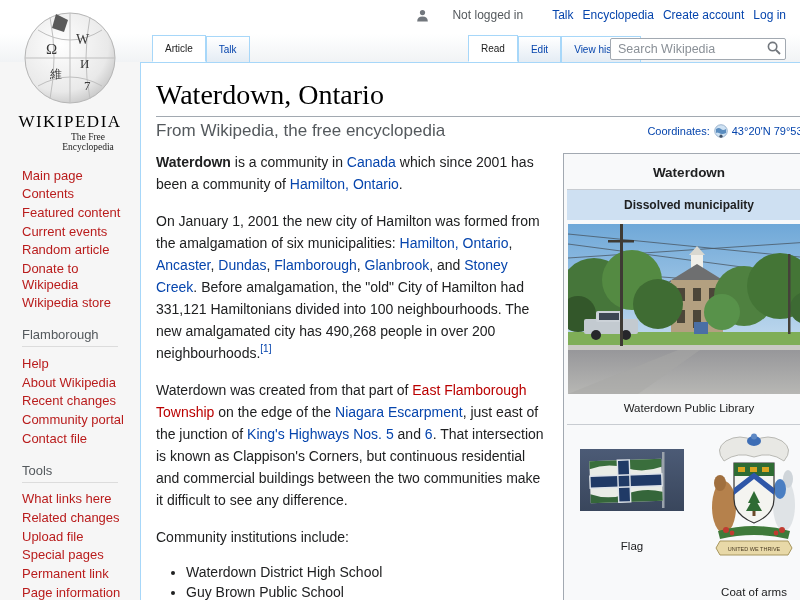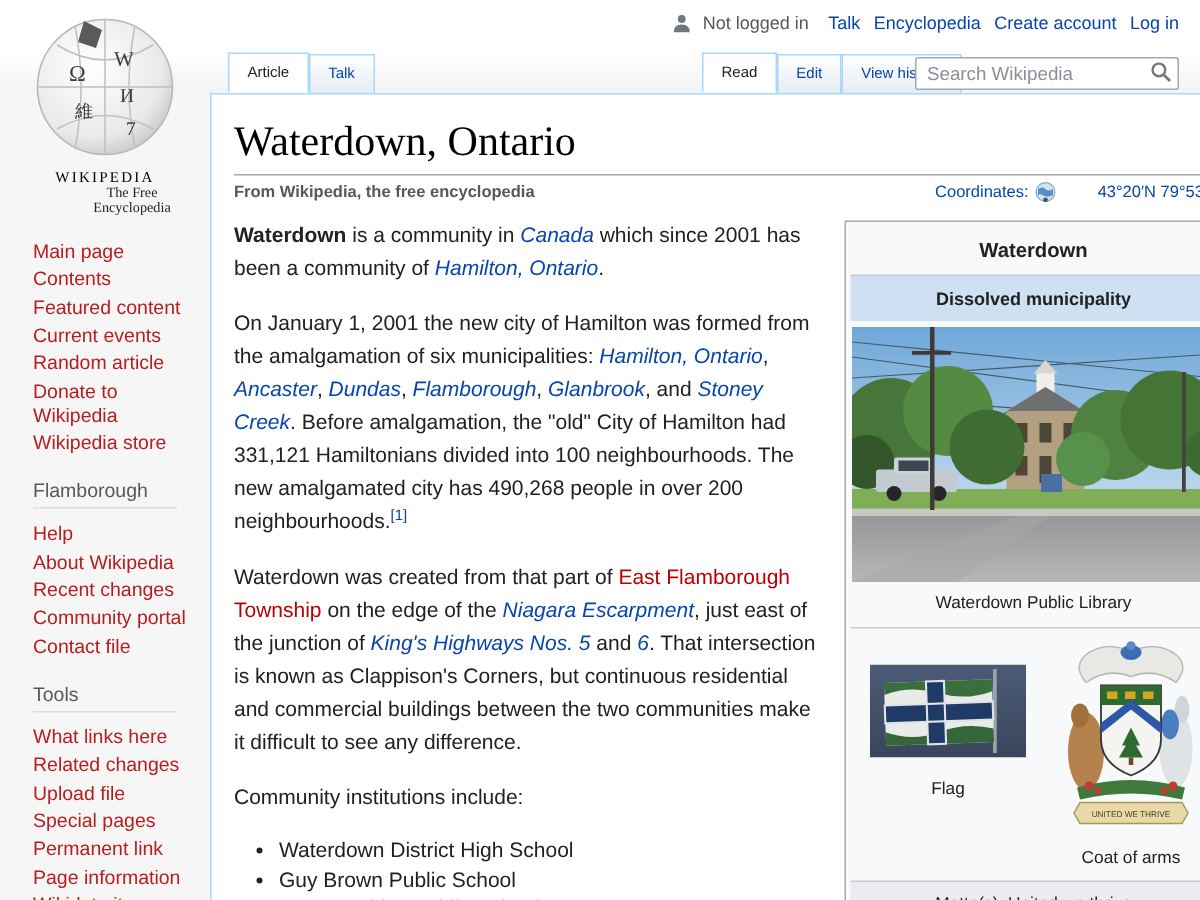--- a/index.html
+++ b/index.html
@@ -1,84 +1,84 @@
 <!DOCTYPE html>
 <html><head>
 <meta charset="utf-8">
 <style>
   html,body{margin:0;padding:0;width:800px;height:600px;overflow:hidden;
     font-family:"Liberation Sans",sans-serif;background:#f6f6f6;color:#222;}
   a{text-decoration:none;cursor:pointer;}
-  .wl{color:#0645ad;font-style:italic;} .rl{color:#ba0000;}
+  .wl{color:#0645ad;} .rl{color:#ba0000;}
   
   #head-base{position:absolute;left:0;top:0;width:800px;height:62px;
     background:linear-gradient(to bottom,#ffffff 55%,#f1f3f5 100%);}
   #personal-bar{position:absolute;top:8px;right:14px;font-size:12px;color:#54595d;
-    display:flex;align-items:center;gap:4px;}
+    display:flex;align-items:center;gap:20px;}
   #personal-bar a{color:#0645ad;margin-left:9px;}
   #personal-bar .plain{margin-left:3px;}
   .tabs{position:absolute;top:36px;display:flex;align-items:flex-end;height:26px;}
   #left-tabs{left:152px;} #right-tabs{left:468px;text-align:right;}
   .tab{height:25px;line-height:25px;padding:0 12px;font-size:10px;
     background:linear-gradient(to bottom,#ffffff,#e4ecf4);
     border:1px solid #a7d7f9;border-bottom:none;}
   .tab a{color:#0645ad;}
   .tab.active{background:#fff;border-bottom:1px solid #fff;}
   .tab.active a{color:#222;}
   #search-box{position:absolute;left:610px;top:38px;width:176px;height:22px;}
   #search-input{width:100%;height:100%;box-sizing:border-box;border:1px solid #a2a9b1;
     border-radius:2px;padding:2px 24px 2px 7px;font-size:12.5px;color:#222;
     font-family:"Liberation Sans",sans-serif;background:#fff;}
   #search-input::placeholder{color:#8a9097;}
   #search-btn{position:absolute;right:4px;top:3px;width:16px;height:16px;border:none;
     background:none;padding:0;cursor:pointer;}
   
   #sidebar{position:absolute;left:0;top:0;width:140px;height:600px;}
   #logo{width:104px;margin:6px auto 0 18px;text-align:center;}
-  #logo-word{font-family:"Liberation Serif",serif;font-size:10px;letter-spacing:1.5px;
+  #logo-word{font-family:"Liberation Serif",serif;font-size:17px;letter-spacing:1.5px;
     color:#000;margin-top:2px;}
   #logo-tag{font-family:"Liberation Serif",serif;font-size:9.5px;color:#222;margin-left:36px;}
   #sidebar-nav{padding:14px 6px 0 22px;}
   .portal h3{font-size:13px;font-weight:400;color:#54595d;margin:15px 0 7px;
     padding-bottom:4px;border-bottom:1px solid #dcdcdc;width:96px;}
   .portal ul{list-style:none;margin:0;padding:0;}
   .portal li{margin:0;line-height:15.5px;padding:1.6px 0;font-size:13px;}
   .portal li a{color:#b91c1c;}
   
   #content{position:absolute;left:140px;top:62px;width:659px;height:538px;
     background:#fff;border-left:1px solid #a7d7f9;border-top:1px solid #a7d7f9;
     padding:16px 15px 0 15px;box-sizing:content-box;overflow:hidden;}
   h1#page-title{font-family:"Liberation Serif",serif;font-weight:400;font-size:28px;
     margin:0 0 4px;padding-bottom:5px;border-bottom:1px solid #a2a9b1;color:#000;}
   #subline{display:flex;justify-content:space-between;align-items:center;
     margin-bottom:10px;}
-  #site-sub{font-size:11px;color:#54595d;font-weight:bold;}
+  #site-sub{font-size:17px;color:#54595d;}
   #coords{font-size:11px;display:flex;align-items:center;gap:4px;}
-  #coords a{color:#0645ad;margin-left:24px;}
+  #coords a{color:#0645ad;}
   #article{font-size:14px;line-height:22px;color:#202122;}
   #article p{margin:0 0 15px;}
   #article sup{font-size:10px;line-height:0;}
   #article sup a{color:#0645ad;}
   #community-list{margin:6px 0 14px;padding-left:30px;}
   #community-list li{margin:0;line-height:19.5px;}
   
   #infobox{float:right;width:252px;margin:2px 0 12px 16px;border:1px solid #a2a9b1;
     background:#f8f9fa;font-size:12px;padding:3px;box-sizing:border-box;}
   #infobox-title{text-align:center;font-weight:bold;font-size:13.5px;padding:5px 0;
     border-bottom:1px solid #c8ccd1;}
   #infobox-sub{text-align:center;font-weight:bold;font-size:12px;padding:4px 0;
     background:#cee0f2;}
   .ib-photo{display:block;margin:4px auto 0;}
   #photo-caption{text-align:center;font-size:11.5px;padding:3px 0 5px;
     border-bottom:1px solid #c8ccd1;}
   #emblems{display:flex;justify-content:space-around;align-items:flex-start;
     padding:6px 0 4px;border-bottom:1px solid #c8ccd1;}
   .emblem{text-align:center;}
   .emblem.flag{margin-top:18px;}
-  .emblem .cap{font-size:11.5px;margin-top:3px;}
+  .emblem .cap{font-size:11.5px;margin-top:17px;}
   #motto-bar{text-align:center;font-size:11.5px;padding:4px 0;background:#eaecf0;
     border-bottom:1px solid #c8ccd1;}
 </style>
 </head>
 <body>
 
 <div id="head-base"></div>
 
 <div id="personal-bar">
   <svg width="13" height="13" viewBox="0 0 13 13">

